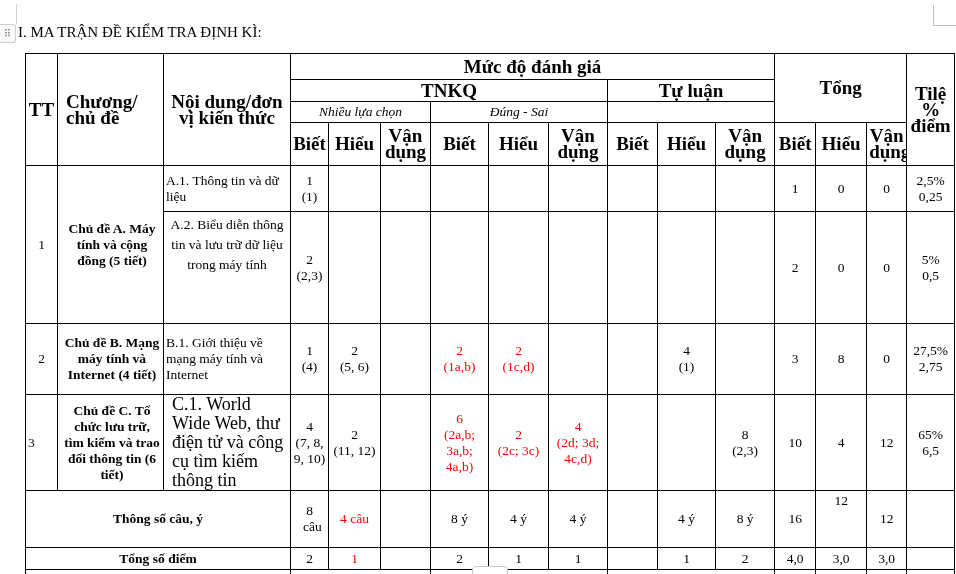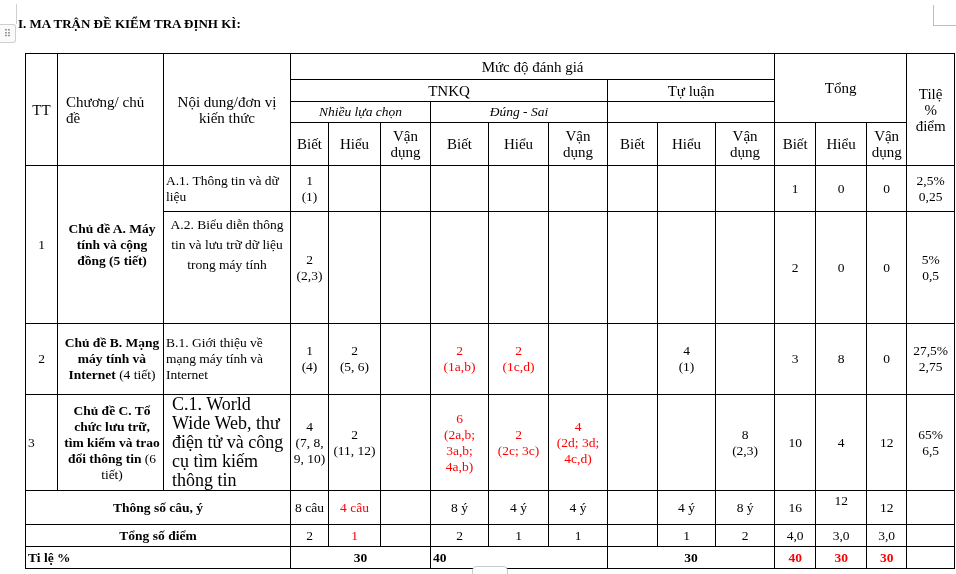--- a/index.html
+++ b/index.html
@@ -5,34 +5,34 @@
   html, body { margin:0; padding:0; background:#ffffff; }
   body { width:956px; height:574px; position:relative; overflow:hidden;
          font-family:"Liberation Serif", "DejaVu Serif", serif; color:#000; }
   .corner-mark { position:absolute; left:933px; top:5px; width:22px; height:20px;
                  border-left:1px solid #bdbdbd; border-bottom:1px solid #bdbdbd; }
   .handle { position:absolute; left:0; top:24px; width:15px; height:17px;
             border:1px solid #cfcfcf; border-left:none; border-radius:0 3px 3px 0;
             background:#fafafa; font-family:"DejaVu Sans", sans-serif; font-size:10px;
             color:#777; line-height:17px; text-align:center; }
   .top-line { position:absolute; left:16px; top:4px; width:1px; height:20px; background:#d0d0d0; }
-  .heading { position:absolute; left:18px; top:16px; font-size:13px; font-weight:bold;
+  .heading { position:absolute; left:18px; top:24px; font-size:15px; font-weight:normal;
              letter-spacing:0px; white-space:nowrap; }
   table.matrix { position:absolute; left:25px; top:53px; border-collapse:collapse;
                  table-layout:fixed; width:929px; font-size:13.5px; }
   table.matrix td { border:1px solid #000; padding:0 2px; text-align:center;
                     vertical-align:middle; line-height:16px; overflow:hidden; }
   .b { font-weight:bold; }
   .i { font-style:italic;margin-top:43px; }
   .red { color:#ff0000; }
   .left { text-align:left !important; }
   .just { text-align:left; }
   .topic { text-align:left; font-weight:bold; font-size:13.5px; padding-left:5px !important; }
-  .topic .n { font-weight:normal; }
-  .hd { font-weight:normal; font-size:15px; }
+  .topic .n { font-weight:bold; }
+  .hd { font-weight:bold; font-size:19px; }
   .vd { line-height:14px; }
   .bottom-tab { position:absolute; left:472px; top:566px; width:34px; height:10px;
                 border:1px solid #c9c9c9; border-bottom:none; border-radius:5px 5px 0 0; background:#fff; }
 </style>
 </head>
 <body>
 
 <div class="top-line"></div>
 <div class="handle">⠿</div>
 <div class="corner-mark"></div>
@@ -231,21 +231,21 @@
     <td>4</td>
     <td>12</td>
     <td>
           <div>65%</div>
           <div>6,5</div>
         </td>
   </tr>
 
   <tr style="height:34px">
     <td colspan="3" class="b">Thông số câu, ý</td>
-    <td style="padding:0">8 câu</td>
+    <td style="padding:12px">8 câu</td>
     <td class="red">4 câu</td>
     <td></td>
     <td>8 ý</td>
     <td>4 ý</td>
     <td>4 ý</td>
     <td></td>
     <td>4 ý</td>
     <td>8 ý</td>
     <td>16</td>
     <td style="vertical-align:top;padding-top:2px">12</td>

